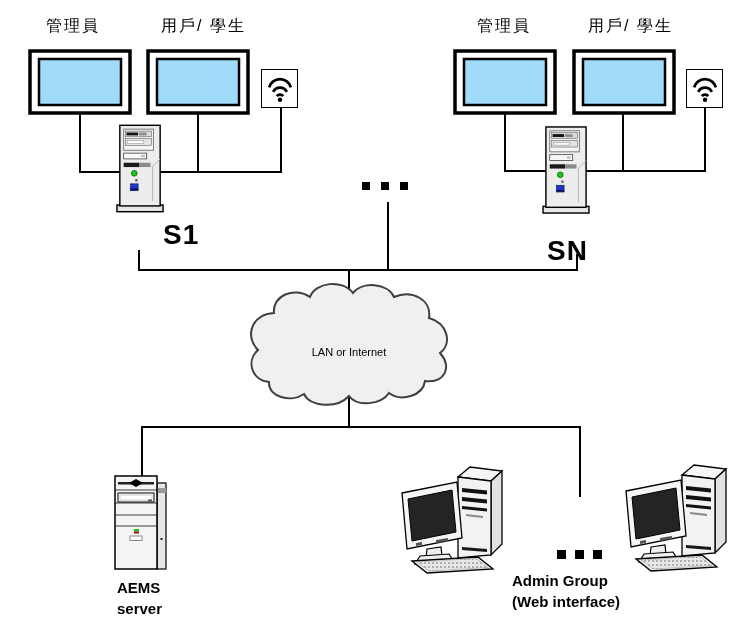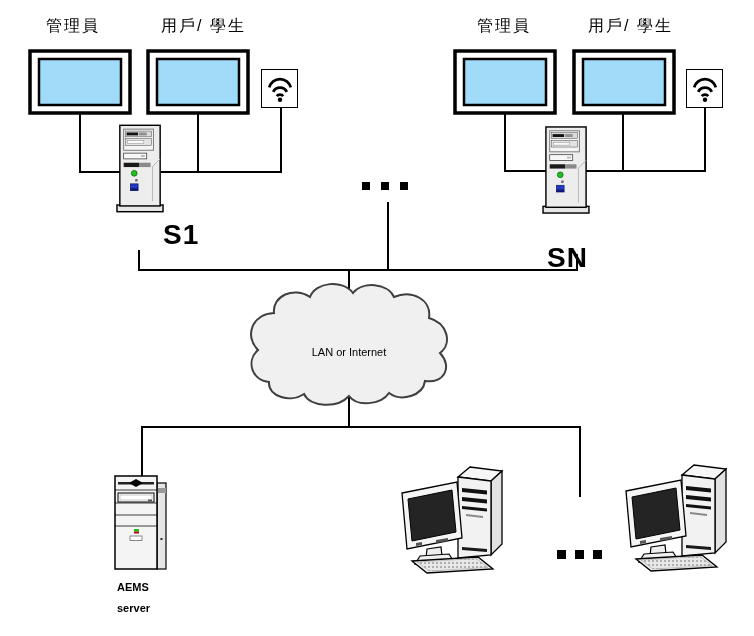--- a/index.html
+++ b/index.html
@@ -3,21 +3,21 @@
 <meta charset="utf-8">
 <style>
   html,body{margin:0;padding:0;background:#fff;}
   .canvas{
     position:relative;width:754px;height:636px;background:#ffffff;
     font-family:"Liberation Sans", sans-serif;color:#000;overflow:hidden;
   }
   .abs{position:absolute;}
   .cjk-lbl{position:absolute;font-size:16px;letter-spacing:2px;white-space:nowrap;}
   .name-lbl{position:absolute;font-size:28px;font-weight:bold;letter-spacing:1px;white-space:nowrap;}
-  .small-bold{position:absolute;font-size:11px;font-weight:bold;line-height:21px;white-space:nowrap;}
+  .small-bold{position:absolute;font-size:15px;font-weight:bold;line-height:21px;white-space:nowrap;}
   .cloud-lbl{
     position:absolute;left:349px;top:352px;transform:translate(-50%,-50%);
     font-size:11px;white-space:nowrap;
   }
   .wifi-box{
     position:absolute;width:35px;height:37px;background:#fff;border:1.5px solid #000;
     display:flex;align-items:center;justify-content:center;
   }
   .dots{position:absolute;display:flex;}
   .dots span{display:block;background:#000;}
@@ -73,29 +73,33 @@
              C 291 403, 268 397, 269 382
              C 253 381, 245 362, 258 350 Z" fill="#F0F0F0" stroke="#3F3F3F" stroke-width="2"></path>
   </svg>
 
   <div class="cjk-lbl" style="left:46px;top:16px;">管理員</div>
   <div class="cjk-lbl" style="left:161px;top:16px;">用戶/ 學生</div>
   <div class="cjk-lbl" style="left:477px;top:16px;">管理員</div>
   <div class="cjk-lbl" style="left:588px;top:16px;">用戶/ 學生</div>
 
   <div class="name-lbl" style="left:120px;top:219px;margin-left:43px;">S1</div>
-  <div class="name-lbl" style="left:547px;top:242px;">SN</div>
+  <div class="name-lbl" style="left:547px;top:235px;">SN</div>
 
   <div class="cloud-lbl">LAN or Internet</div>
 
   <div class="small-bold" style="left:117px;top:577px;">
     <div>AEMS</div>
     <div>server</div>
   </div>
 
+  <div class="small-bold" style="left:512px;top:570px;">
+    <div>Admin Group</div>
+    <div>(Web interface)</div>
+  </div>
 
   <div class="dots top" style="left:362px;top:182px;" aria-label="...">
       <span></span>
       <span></span>
       <span></span>
     </div>
   <div class="dots bottom" style="left:557px;top:550px;" aria-label="...">
       <span></span>
       <span></span>
       <span></span>

